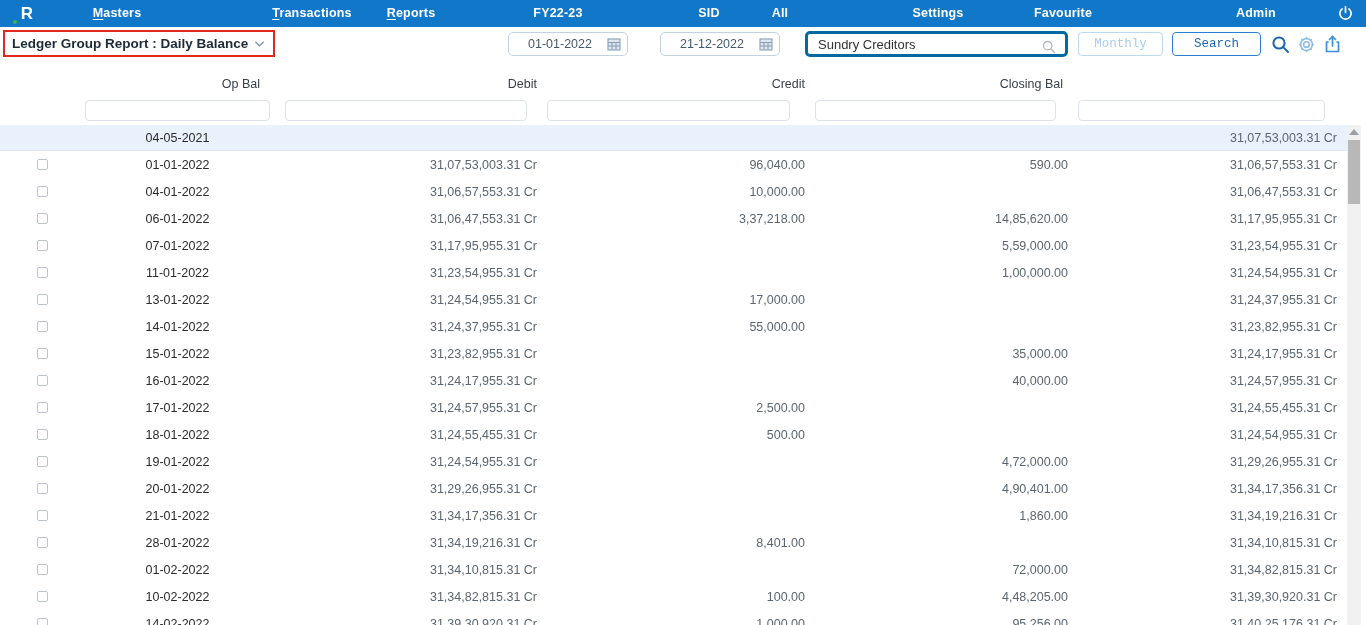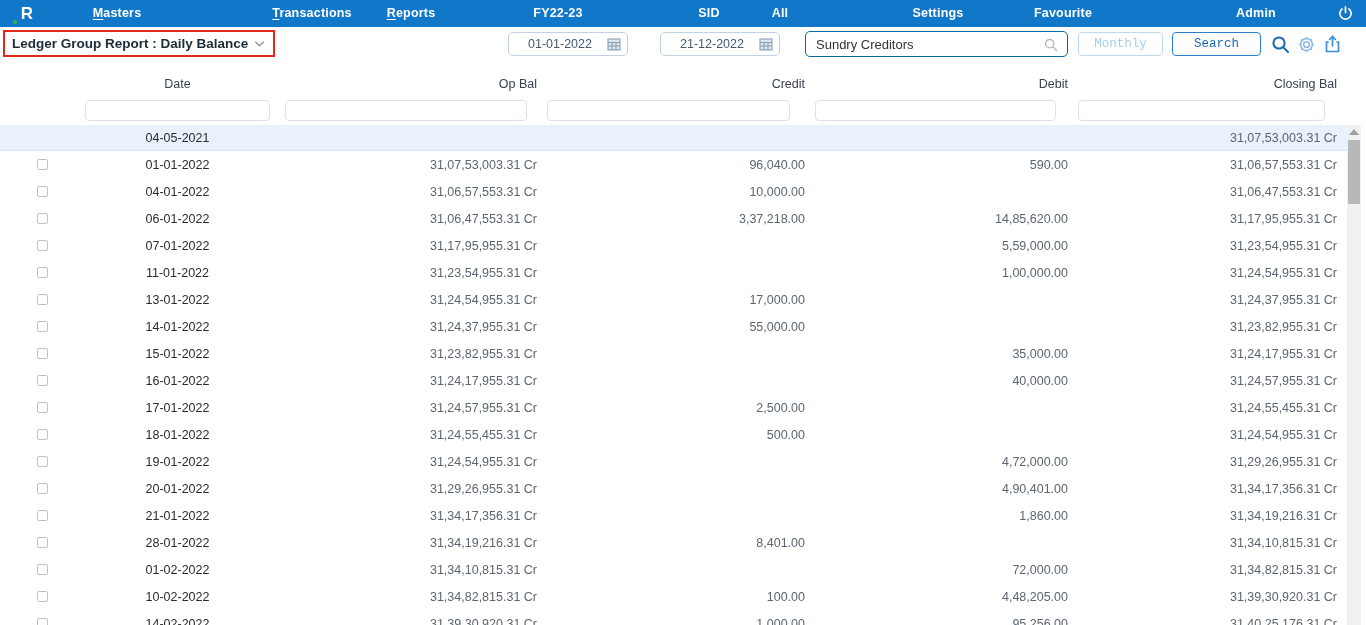--- a/index.html
+++ b/index.html
@@ -36,21 +36,21 @@
       padding:0 8px 0 7px; cursor:pointer; background:#fff;justify-content:flex-end; }
   .report-title { font-size:13.5px; font-weight:bold; color:#1d2b36; white-space:nowrap; }
   .chev { margin-left:6px; width:11px; height:8px; }
   .date-input { position:absolute; top:5px; width:120px; height:24px;
       border:1px solid #c2d2e2; border-radius:5px; background:#fff;
       display:flex; align-items:center; justify-content:center; cursor:pointer; }
   .date-input.from { left:508px; } .date-input.to { left:660px; }
   .date-input .dval { font-size:12.5px; color:#44586b; padding-right:16px; }
   .cal { position:absolute; right:6px; top:5px; width:14px; height:13px; }
   .search-box { position:absolute; left:805px; top:4px; width:263px; height:26px;
-      border:1px solid #0369a1; border-radius:5px; background:#fff;
+      border:3px solid #0369a1; border-radius:5px; background:#fff;
       display:flex; align-items:center; padding:0 28px 0 10px; cursor:text; }
   .search-box .sval { font-size:13px; color:#333; }
   .search-box svg { position:absolute; right:9px; top:6px; }
   .btn { position:absolute; top:5px; height:24px; border-radius:4px; background:#fff;
          font-size:12.5px; font-family:Liberation Mono, monospace; cursor:pointer; }
   .btn-monthly { left:1078px; width:85px; border:1px solid #bcd9f2; color:var(--disabled,#a6cdee); }
   .btn-search  { left:1172px; width:89px; border:1.5px solid #2a7fd4; color:var(--accent,#1966b4); }
   .tb-icon { position:absolute; top:8px; width:19px; height:19px; cursor:pointer; }
   .tb-icon.i-search { left:1271px; } .tb-icon.i-gear { left:1297px; }
   .tb-icon.i-share { left:1324px; }
@@ -174,24 +174,23 @@
       <svg width="17" height="18" viewBox="0 0 17 18" fill="none" stroke="#3c8ede" stroke-width="1.7" stroke-linecap="round" stroke-linejoin="round">
         <path d="M4 7H2.5v9.5h12V7H13"></path>
           <line x1="8.5" y1="1.5" x2="8.5" y2="11"></line>
           <polyline points="5.5,4.5 8.5,1.5 11.5,4.5"></polyline>
       </svg>
     </span>
   </div>
 
   <div class="thead grid-row">
     <div class="hcell"></div>
-    <div class="hcell h-date">Date</div>
     <div class="hcell h-num">Op Bal</div>
+    <div class="hcell h-num">Debit</div>
     <div class="hcell h-num">Credit</div>
-    <div class="hcell h-num">Debit</div>
     <div class="hcell h-close">Closing Bal</div>
   </div>
 
   <div class="filters grid-row">
     <div></div>
     <div class="f2"><input type="text" style=""></div>
     <div class="f3"><input type="text" style=""></div>
     <div class="f4"><input type="text" style=""></div>
     <div class="f5"><input type="text" style=""></div>
     <div class="f6"><input type="text" style=""></div>

